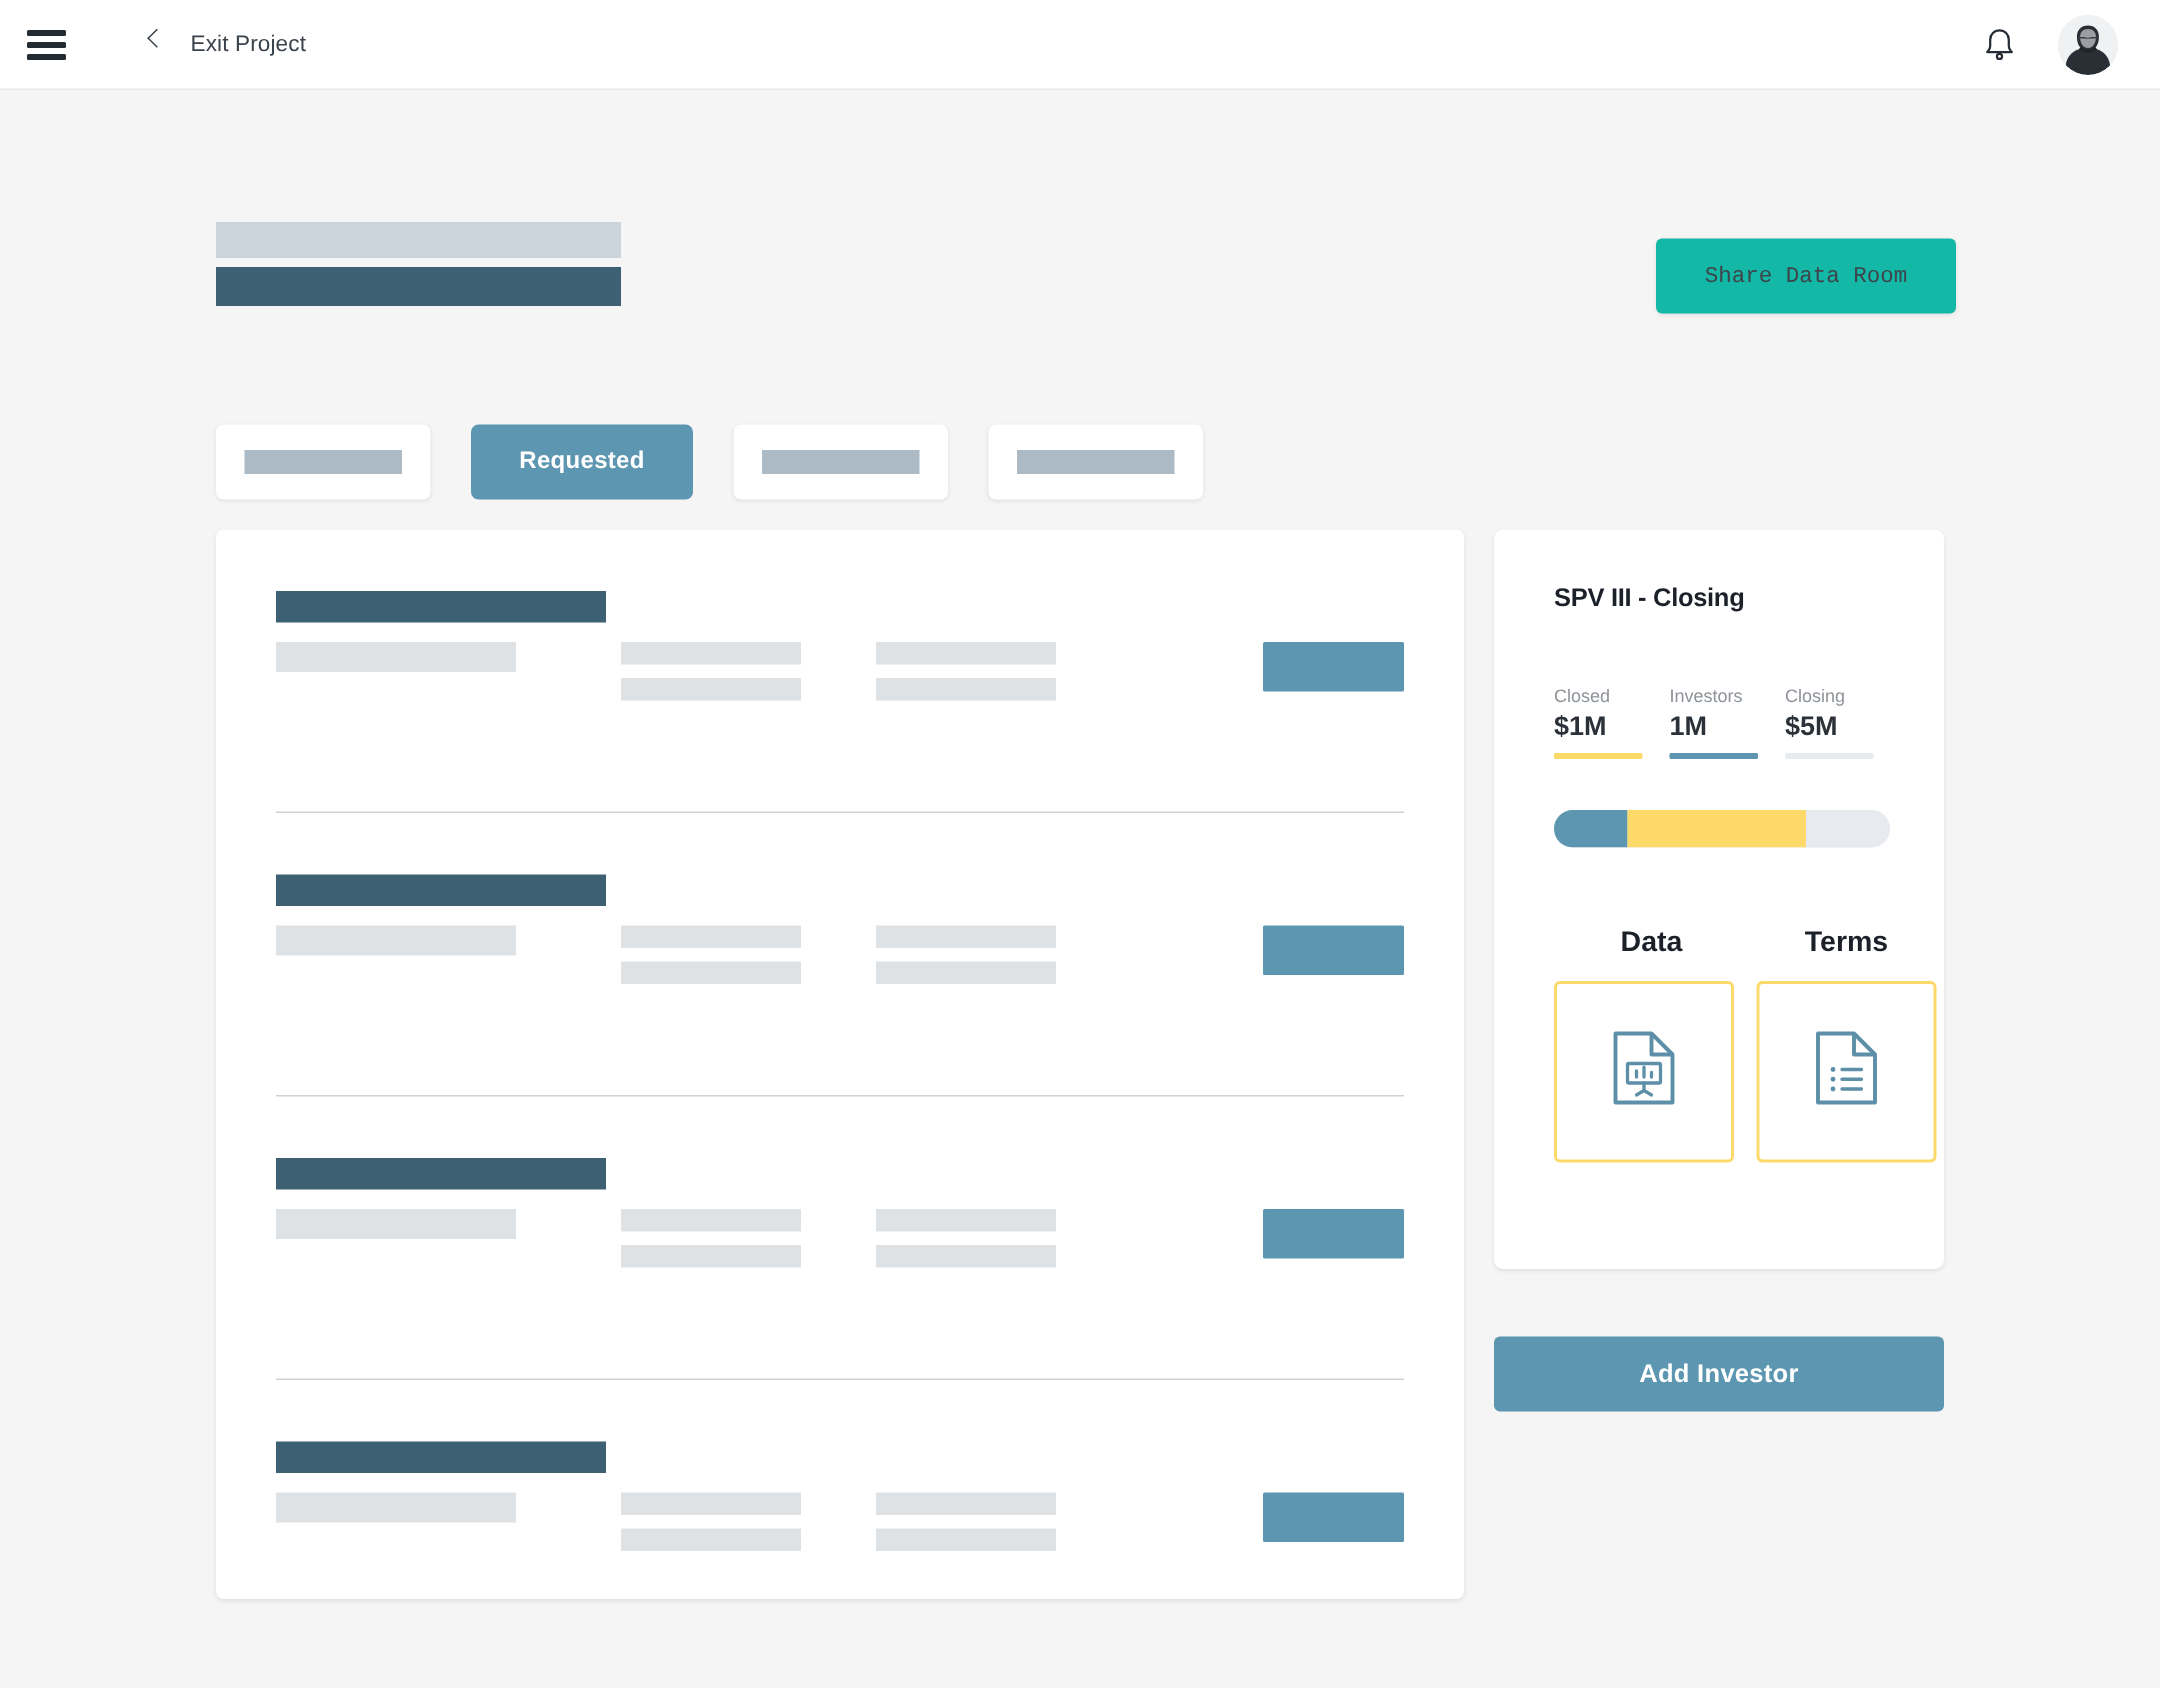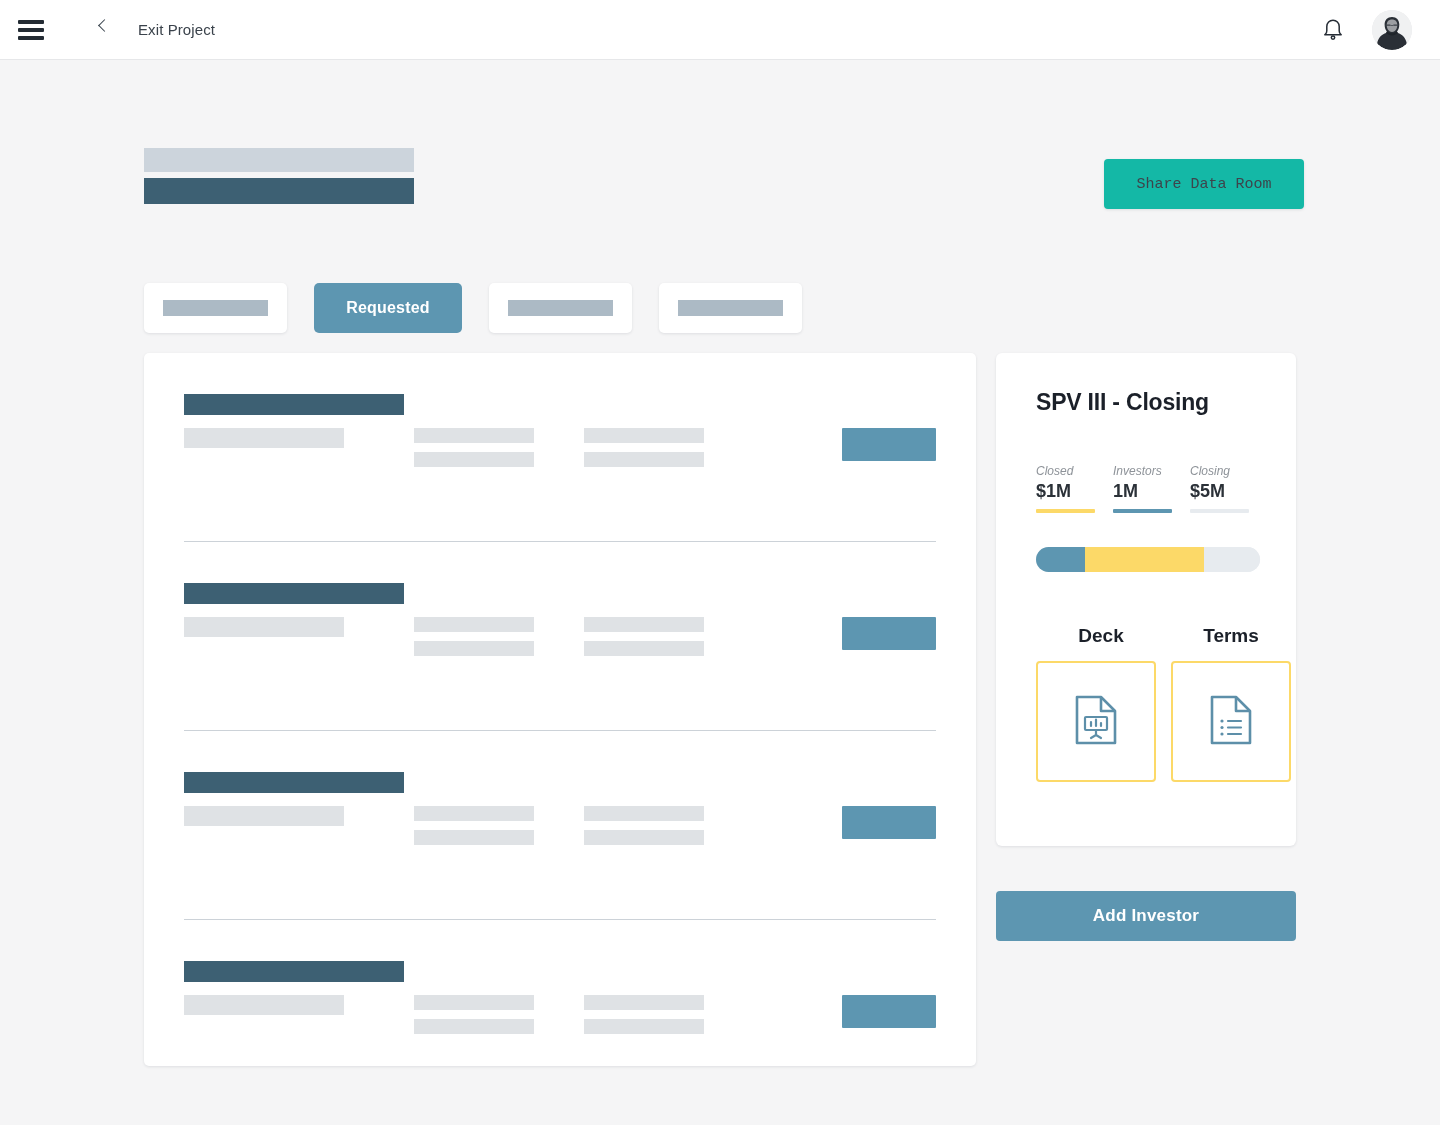--- a/index.html
+++ b/index.html
@@ -27,21 +27,21 @@
     width: 26px; height: 20px;
     display: flex; flex-direction: column; justify-content: space-between;
     cursor: pointer;
   }
   .hamburger span {
     display: block; height: 4px; width: 100%;
     background: #232b33; border-radius: 1px;
   }
   .exit-wrap {
     margin-left: 56px;
-    display: flex; gap: 29px;
+    display: flex; gap: 18px;
     cursor: pointer;
   }
   .chev-left {
     width: 9px; height: 9px;
     border-left: 1.6px solid #36404a;
     border-bottom: 1.6px solid #36404a;
     transform: rotate(45deg);
     margin-top: 0px;
   }
   .exit-label {
@@ -134,28 +134,28 @@
 
   
   .spv-card {
     position: absolute; left: 996px; top: 353px;
     width: 300px; height: 493px;
     background: #fff; border-radius: 6px;
     box-shadow: 0 1px 3px rgba(20,30,45,.10);
   }
   .spv-title {
     margin: 36px 0 0 40px;
-    font-size: 23px; font-weight: 700; color: #1b2029;
+    font-size: 17px; font-weight: 700; color: #1b2029;
     letter-spacing: -.2px;
   }
   .metrics {
     display: flex; margin: 48px 0 0 40px; gap: 0;
   }
   .metric { width: 77px; }
-  .metric .m-label { font-size: 12px; color: #8e9399; font-style: italic; }
+  .metric .m-label { font-size: 12px; color: #8e9399; }
   .metric .m-value {
     font-size: 18px; font-weight: 700; color: #2b3138; margin-top: 3px;
   }
   .metric .m-rule { height: 4px; margin-top: 7px; width: 59px; border-radius: 1px; }
 
   .progress {
     margin: 34px 0 0 40px;
     width: 224px; height: 25px; border-radius: 13px;
     background: #e7ebef; overflow: hidden; display: flex;
   }
@@ -375,21 +375,21 @@
     </div>
   </div>
 
   <div class="progress">
     <div class="seg" style="width:22%;background:#5d96b1"></div>
     <div class="seg" style="width:53%;background:#fcd968"></div>
     <div class="seg" style="width:25%;background:#e7ebef"></div>
   </div>
 
   <div class="docs-heads">
-    <div class="dh">Deck</div>
+    <div class="dh">Data</div>
     <div class="dh">Terms</div>
   </div>
 
   <div class="docs">
     <div class="doc-tile">
       <span>
         <svg width="44" height="50" viewBox="0 0 44 50" fill="none">
           <path d="M3 2h24l14 14v32H3z" stroke="#5d8fa9" stroke-width="2.6" stroke-linejoin="round"></path>
           <path d="M27 2v14h14" stroke="#5d8fa9" stroke-width="2.6" stroke-linejoin="round"></path>
           <rect x="11" y="22" width="22" height="13" rx="1" stroke="#5d8fa9" stroke-width="2.2"></rect>

